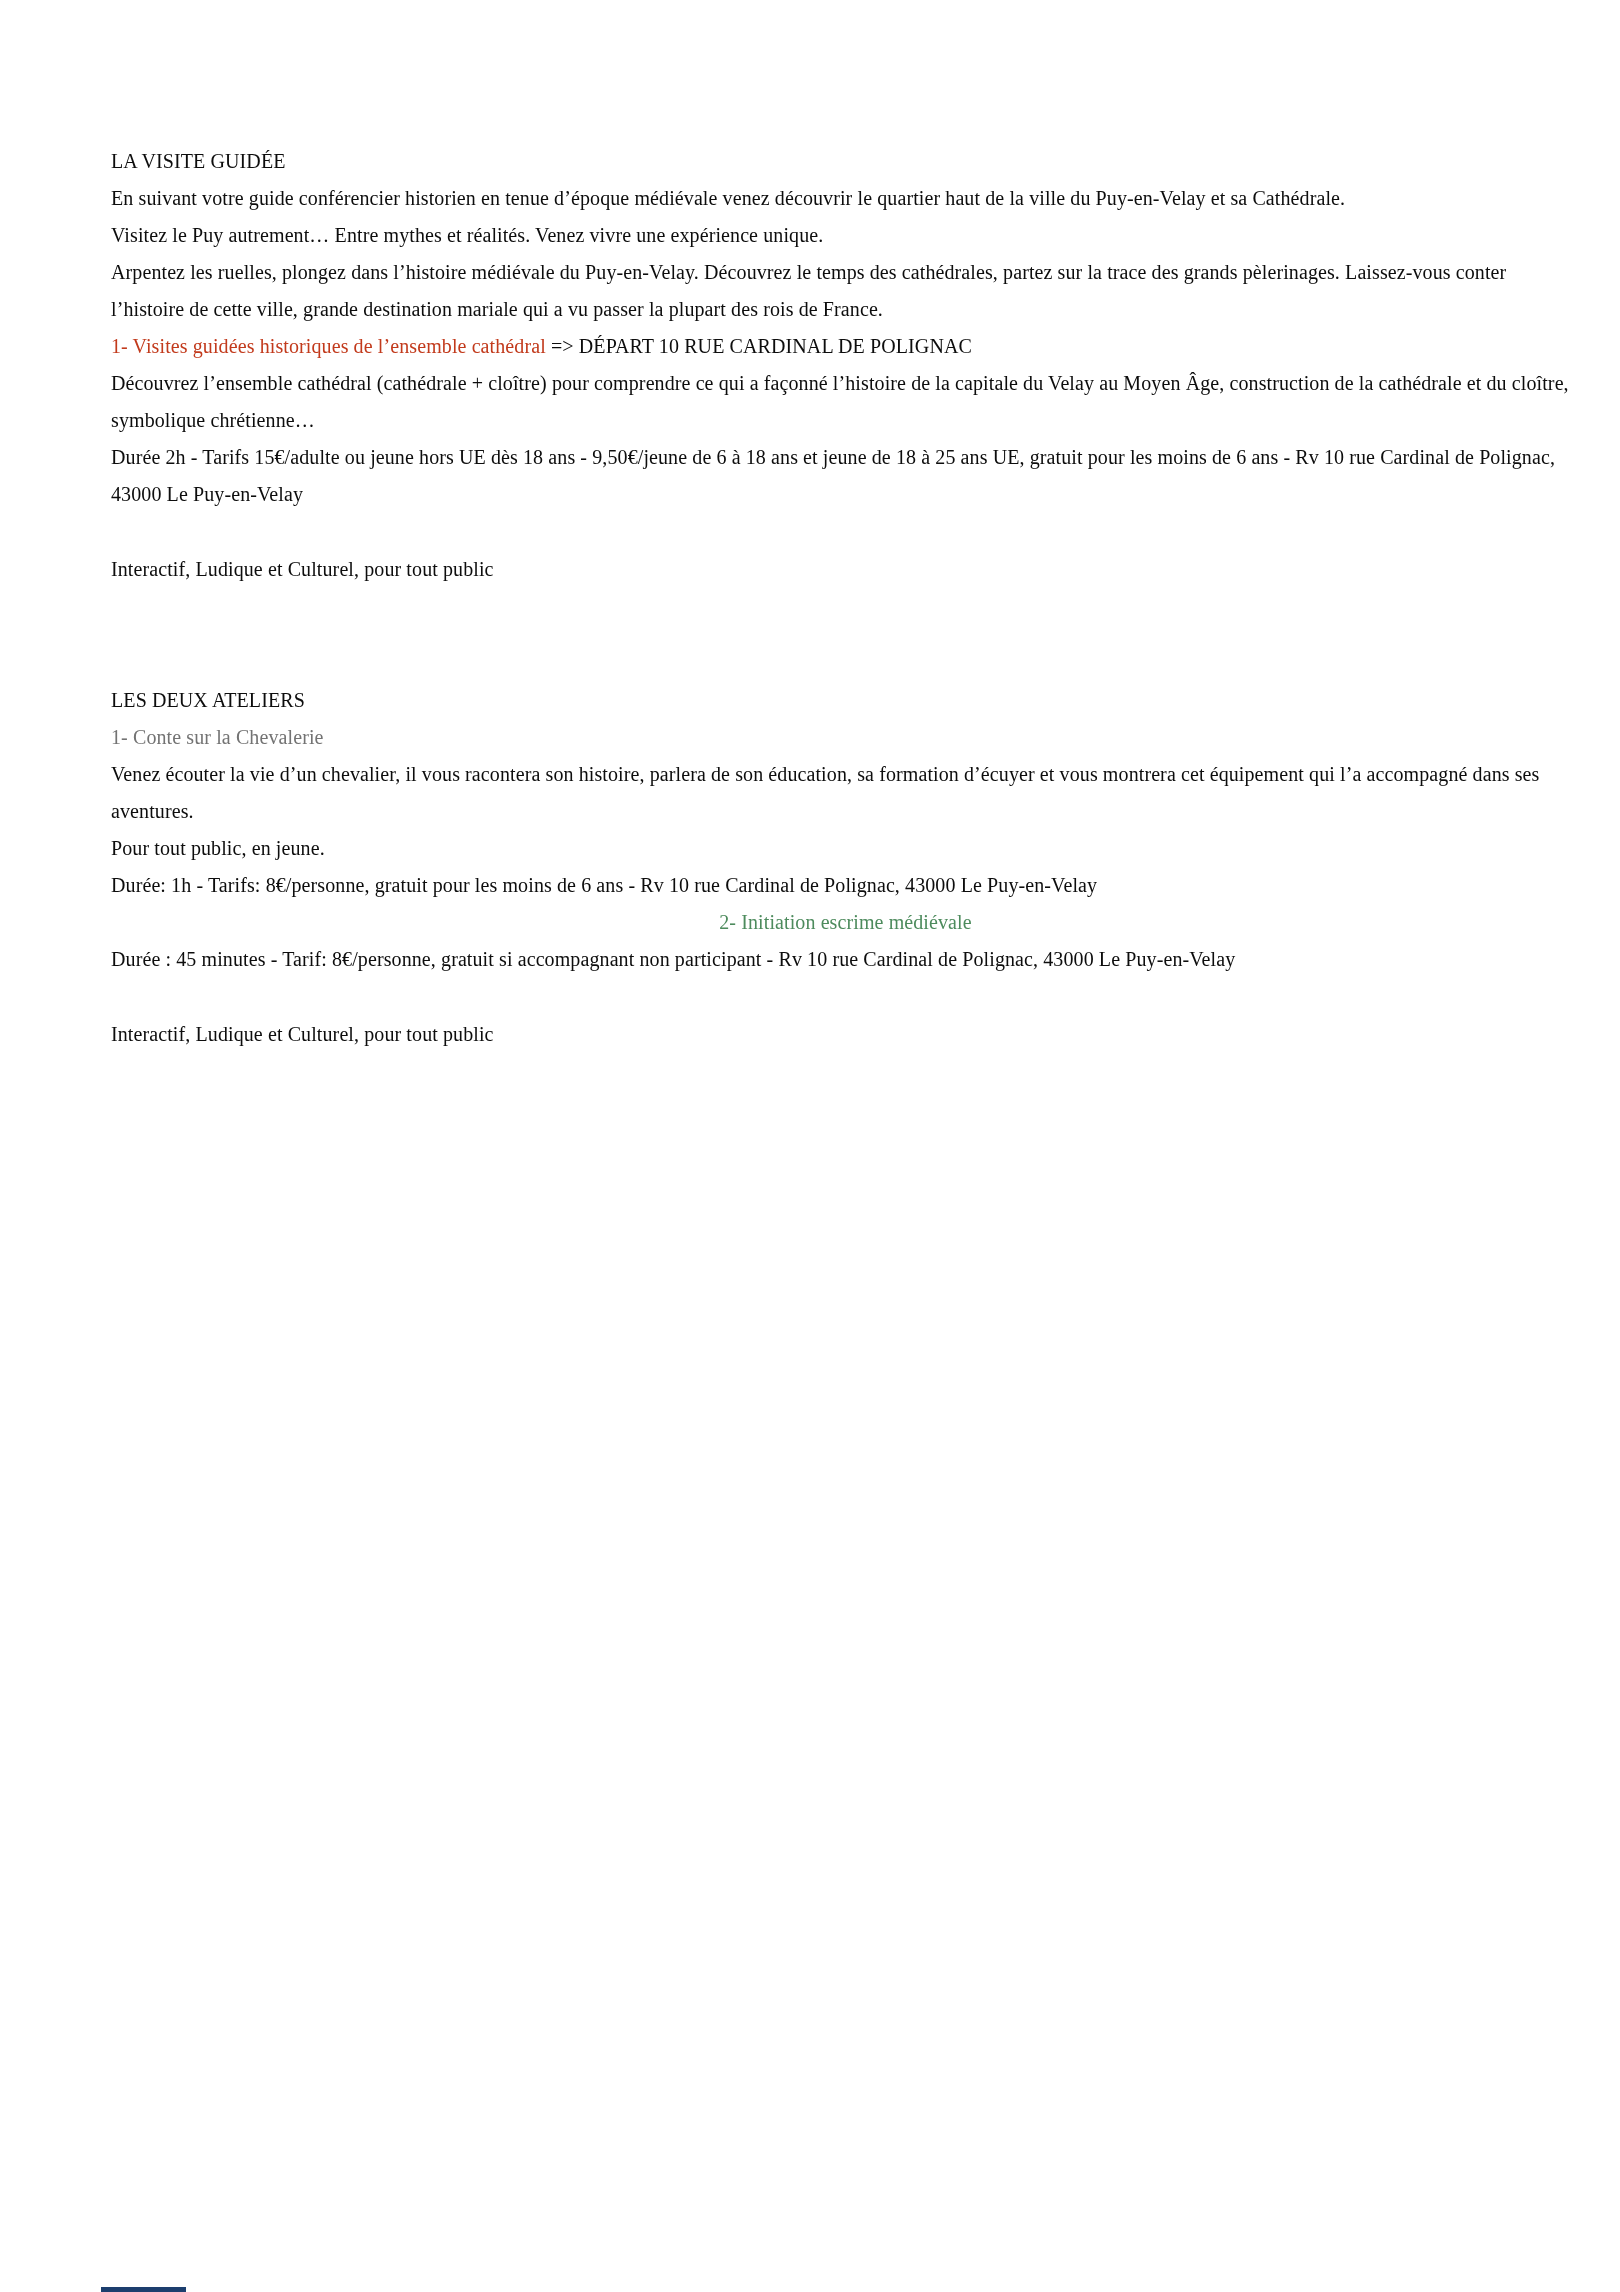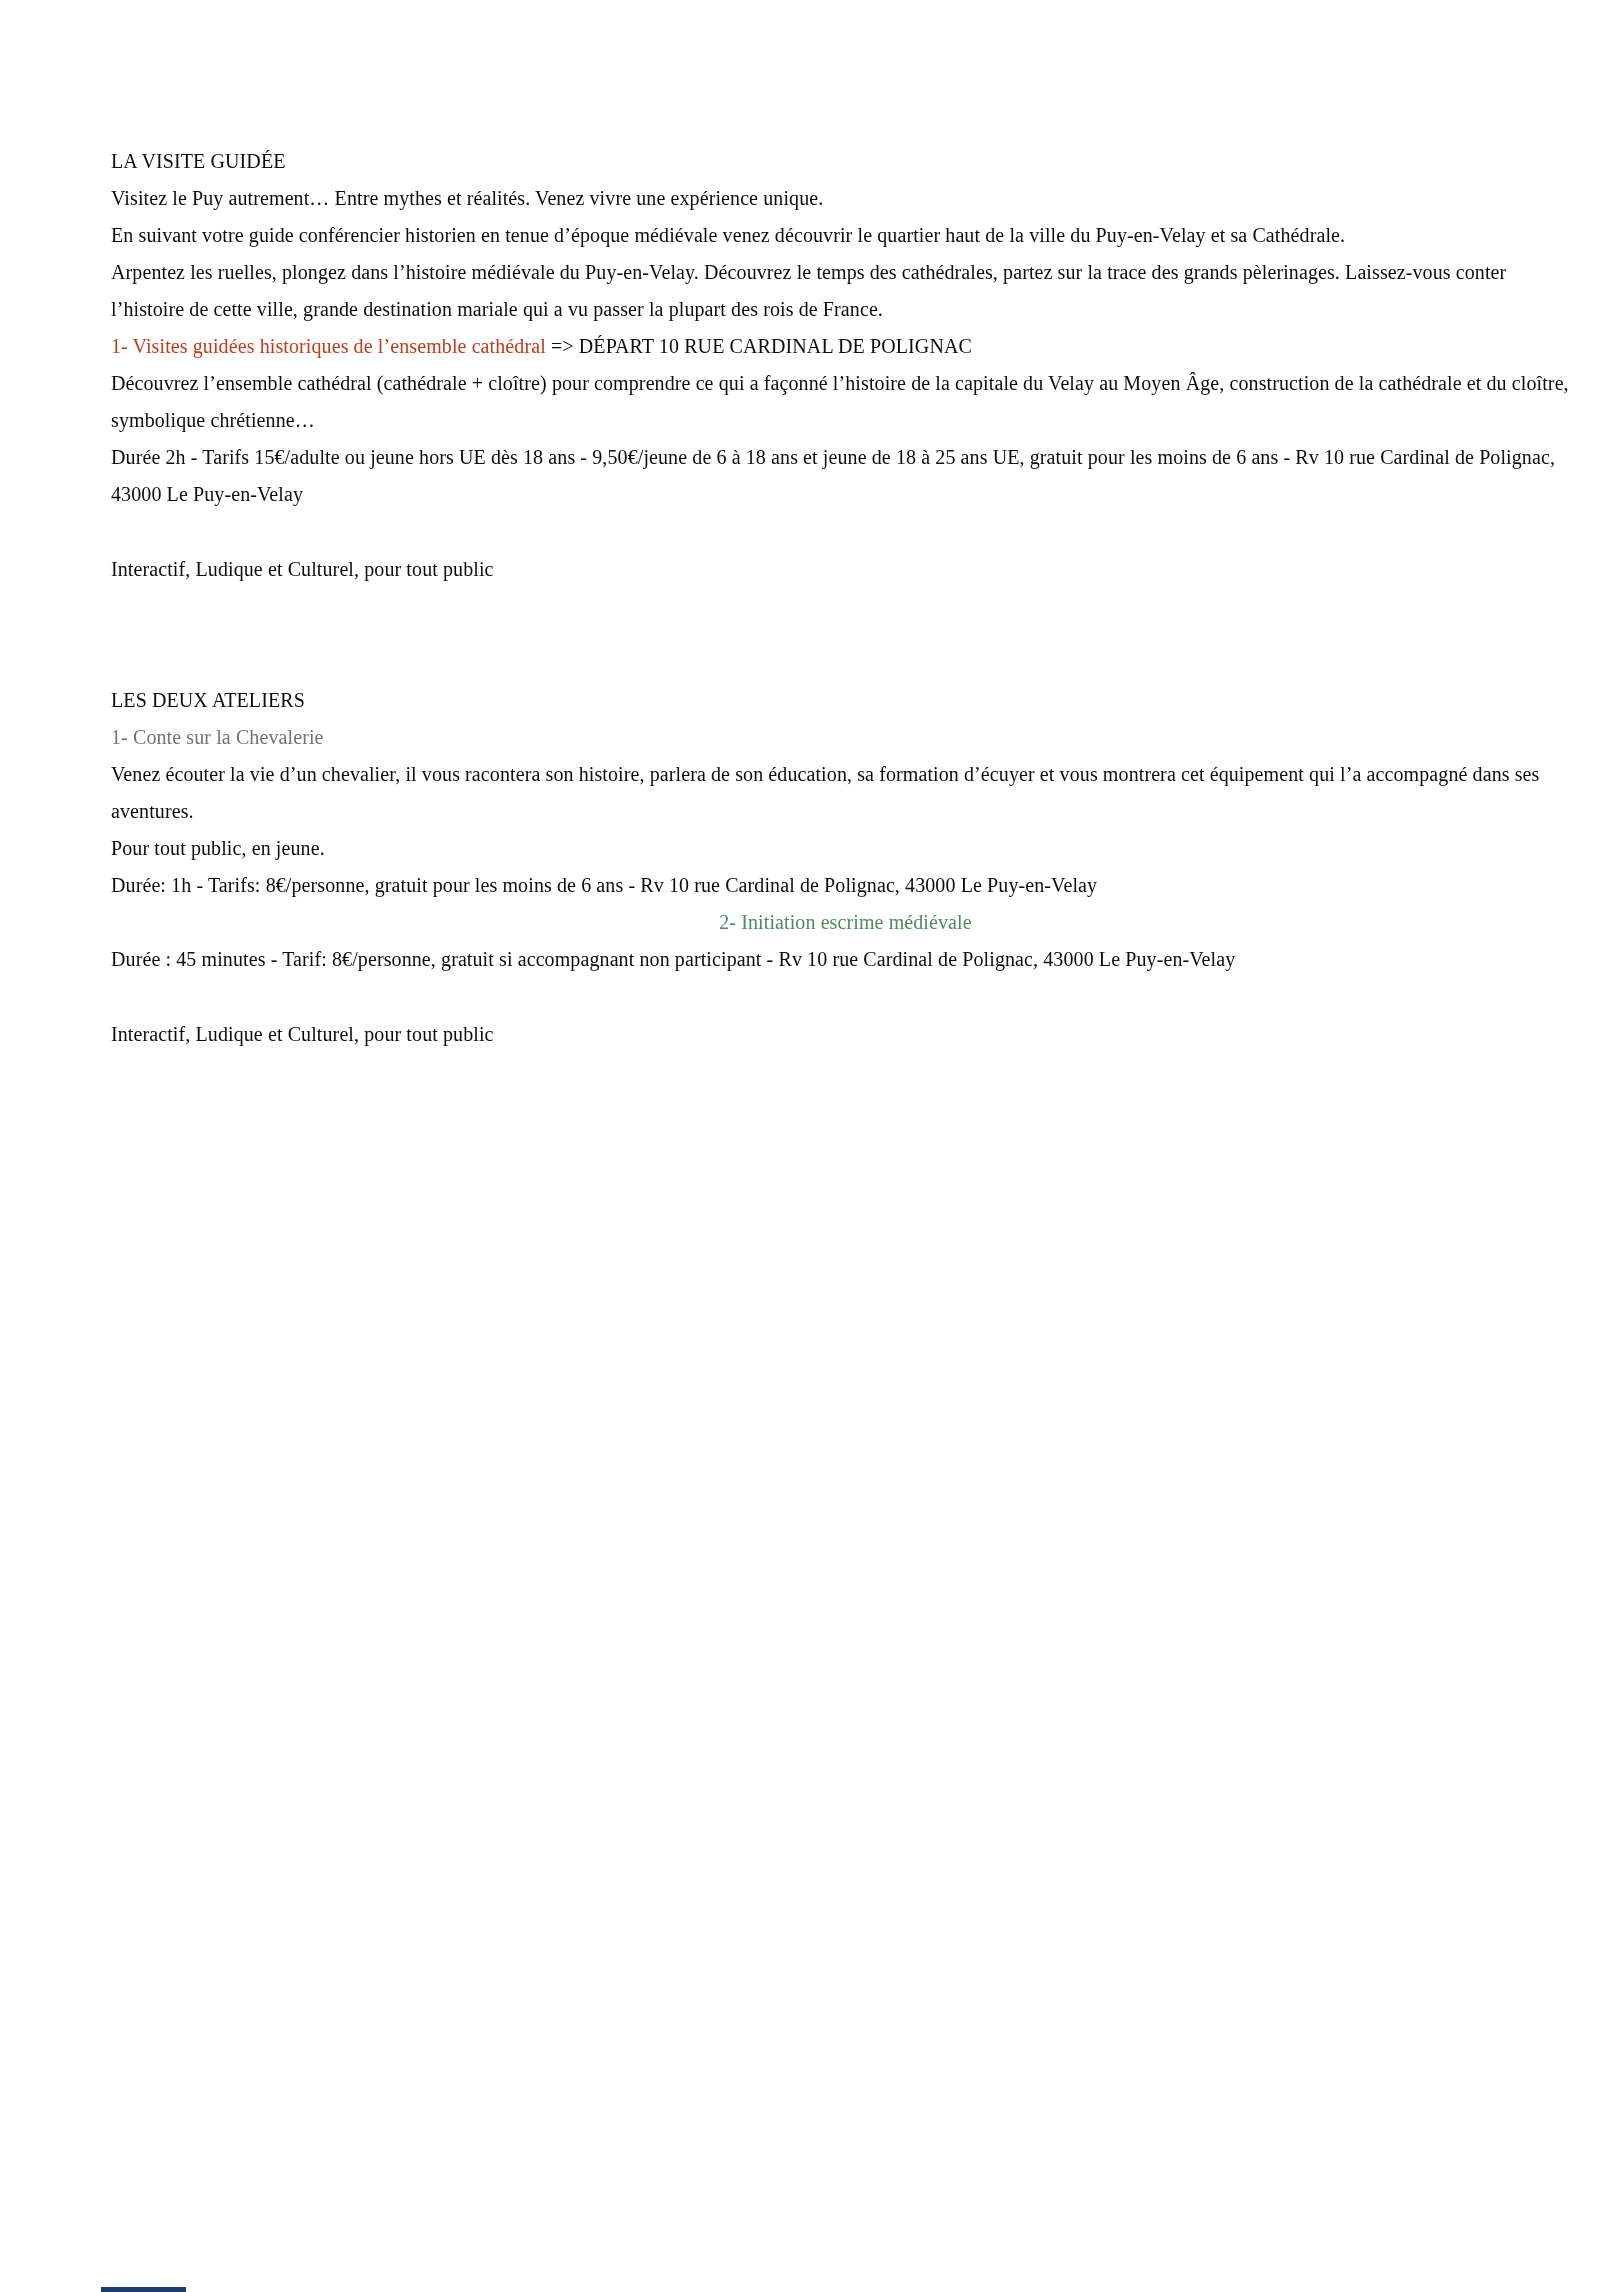--- a/index.html
+++ b/index.html
@@ -44,22 +44,22 @@
     width: 85px;
     height: 6.3px;
   }
 </style>
 </head>
 <body>
 
 <div class="page">
   <div class="content">
       <p class="para heading">LA VISITE GUIDÉE</p>
+      <p class="para">En suivant votre guide conférencier historien en tenue d’époque médiévale venez découvrir le quartier haut de la ville du Puy-en-Velay et sa Cathédrale.</p>
       <p class="para">Visitez le Puy autrement… Entre mythes et réalités. Venez vivre une expérience unique.</p>
-      <p class="para">En suivant votre guide conférencier historien en tenue d’époque médiévale venez découvrir le quartier haut de la ville du Puy-en-Velay et sa Cathédrale.</p>
       <p class="para">Arpentez les ruelles, plongez dans l’histoire médiévale du Puy-en-Velay. Découvrez le temps des cathédrales, partez sur la trace des grands pèlerinages. Laissez-vous conter l’histoire de cette ville, grande destination mariale qui a vu passer la plupart des rois de France.</p>
       <p class="para"><span style="color: rgb(194, 58, 28); text-align: right;">1- Visites guidées historiques de l’ensemble cathédral</span><span style="color: rgb(13, 13, 13);"> =&gt; DÉPART 10 RUE CARDINAL DE POLIGNAC</span></p>
       <p class="para">Découvrez l’ensemble cathédral (cathédrale + cloître) pour comprendre ce qui a façonné l’histoire de la capitale du Velay au Moyen Âge, construction de la cathédrale et du cloître, symbolique chrétienne…</p>
       <p class="para">Durée 2h - Tarifs 15€/adulte ou jeune hors UE dès 18 ans - 9,50€/jeune de 6 à 18 ans et jeune de 18 à 25 ans UE, gratuit pour les moins de 6 ans - Rv 10 rue Cardinal de Polignac, 43000 Le Puy-en-Velay</p>
       <div class="gap" style="height: 38px;"></div>
       <p class="para">Interactif, Ludique et Culturel, pour tout public</p>
       <div class="gap" style="height: 94px;"></div>
       <p class="para heading">LES DEUX ATELIERS</p>
       <p class="para" style="color: #737373;">1- Conte sur la Chevalerie</p>
       <p class="para">Venez écouter la vie d’un chevalier, il vous racontera son histoire, parlera de son éducation, sa formation d’écuyer et vous montrera cet équipement qui l’a accompagné dans ses aventures.</p>

